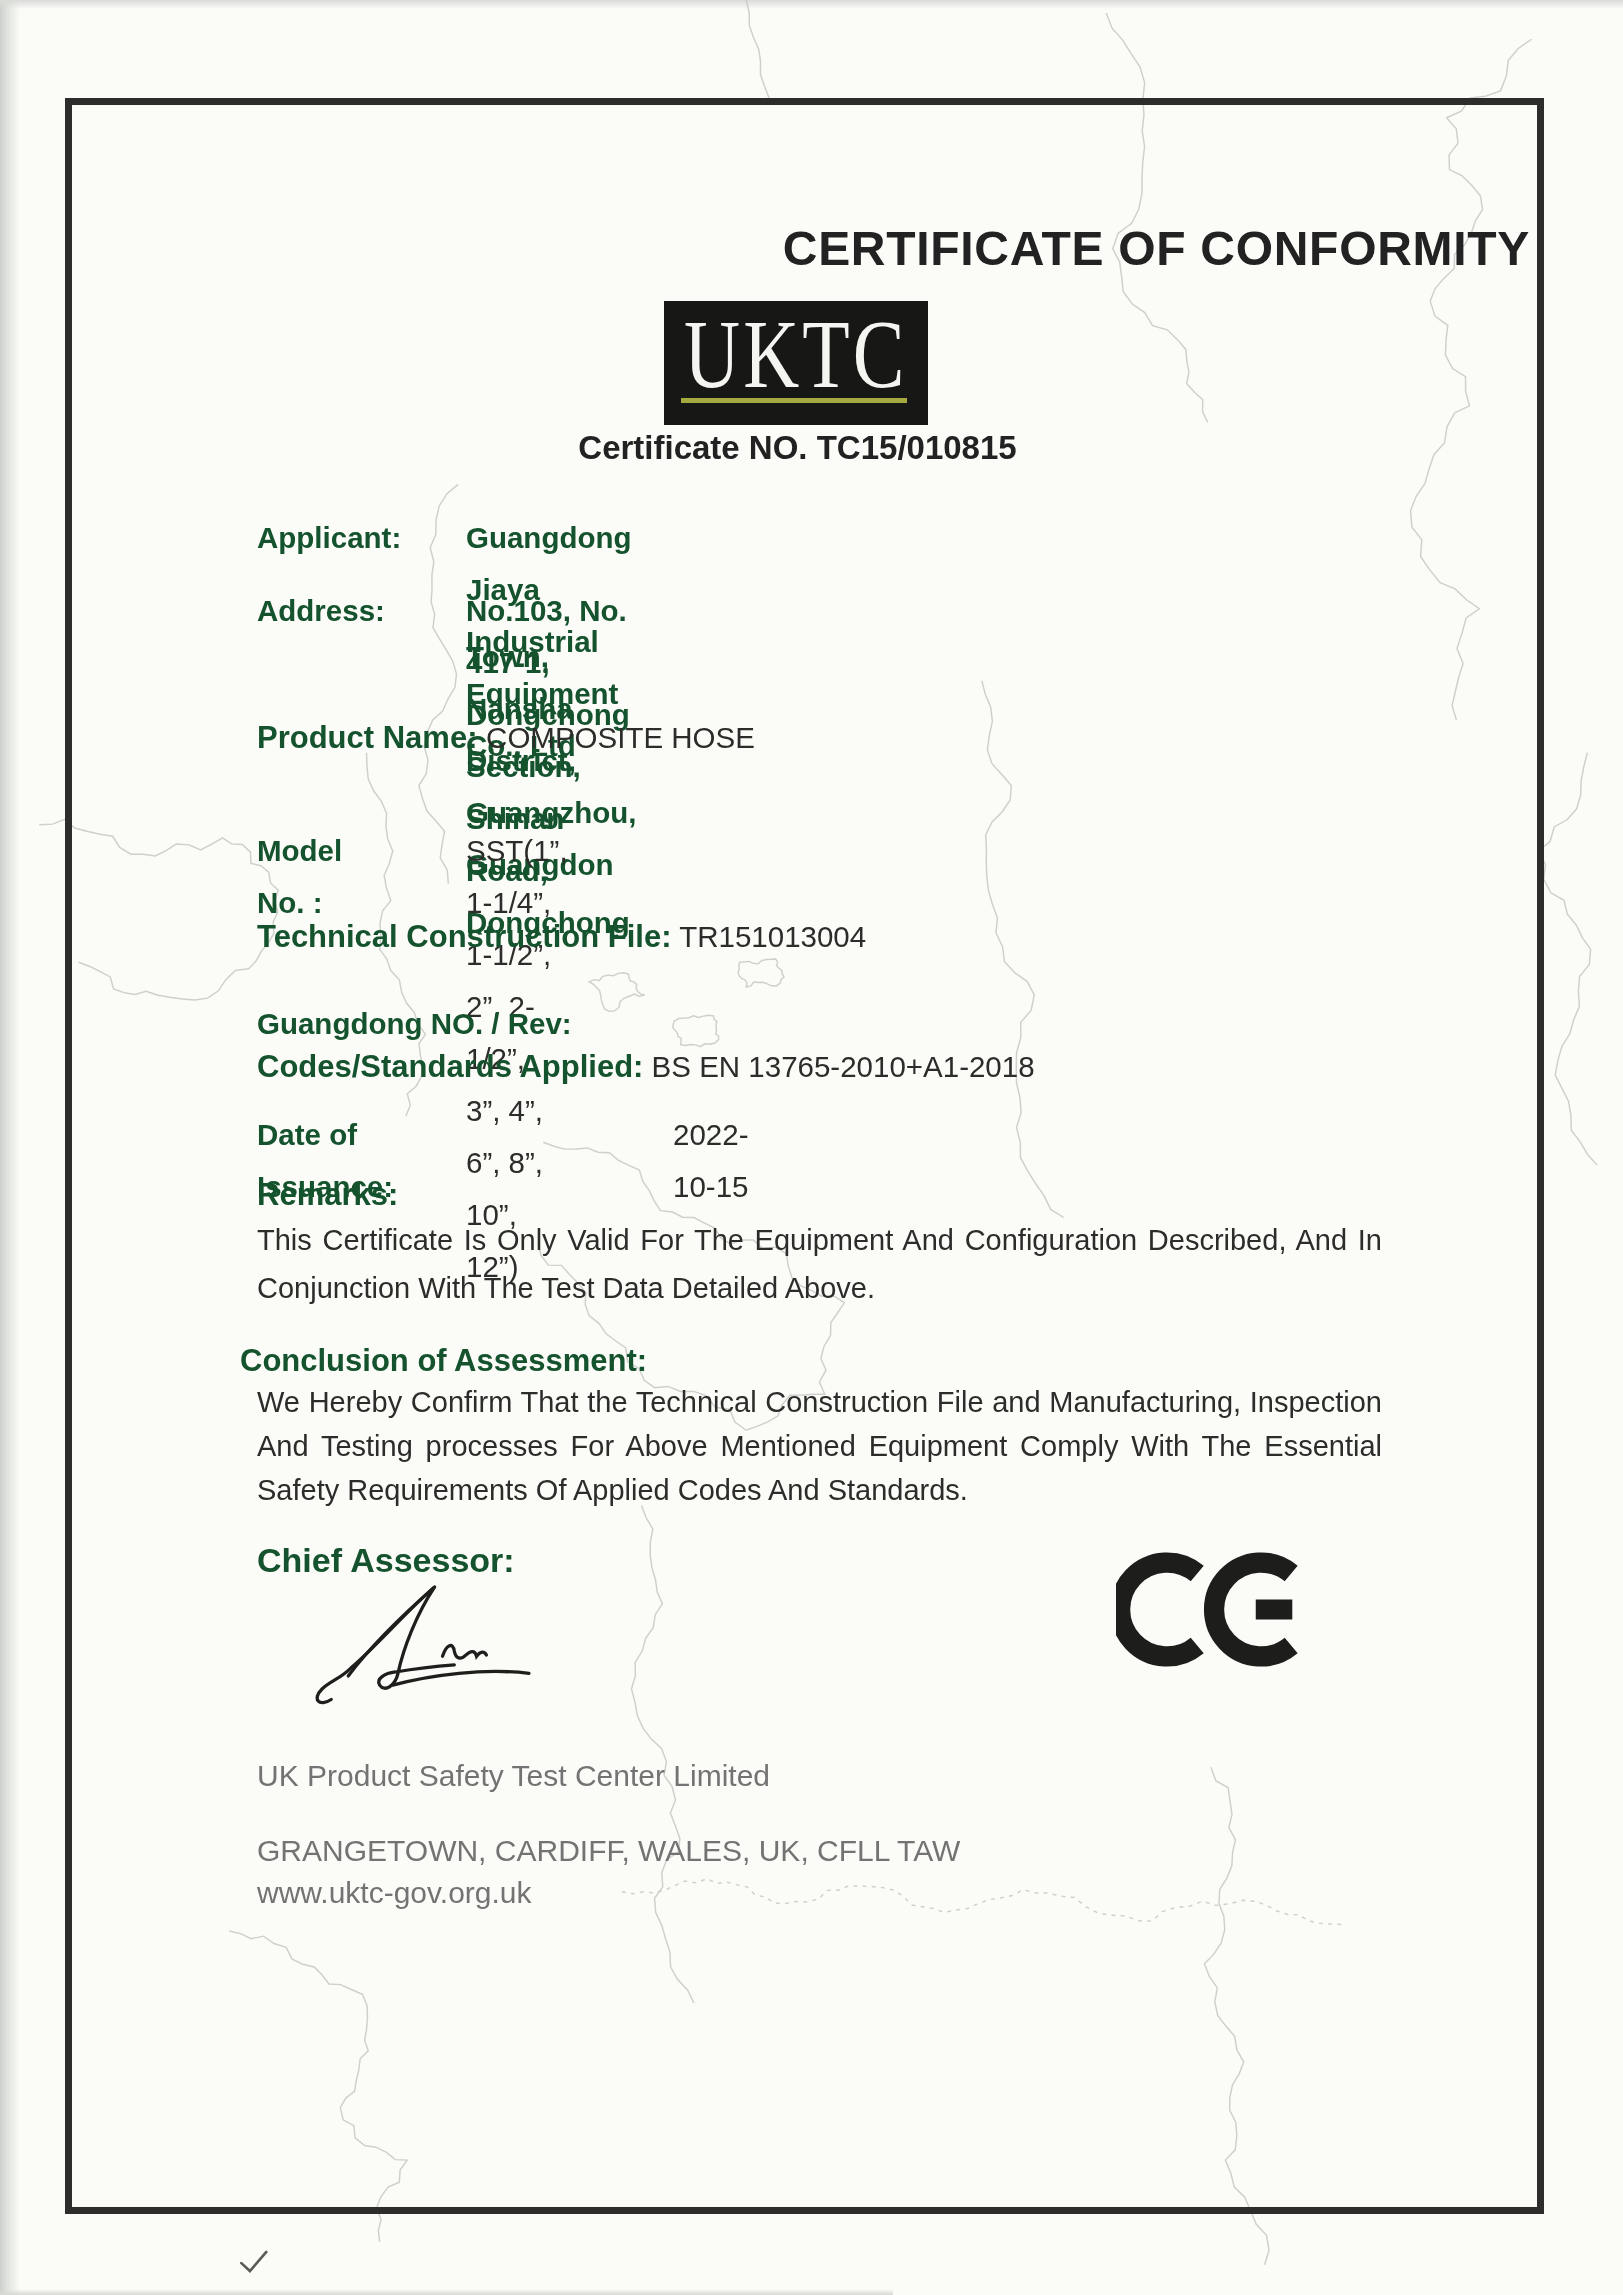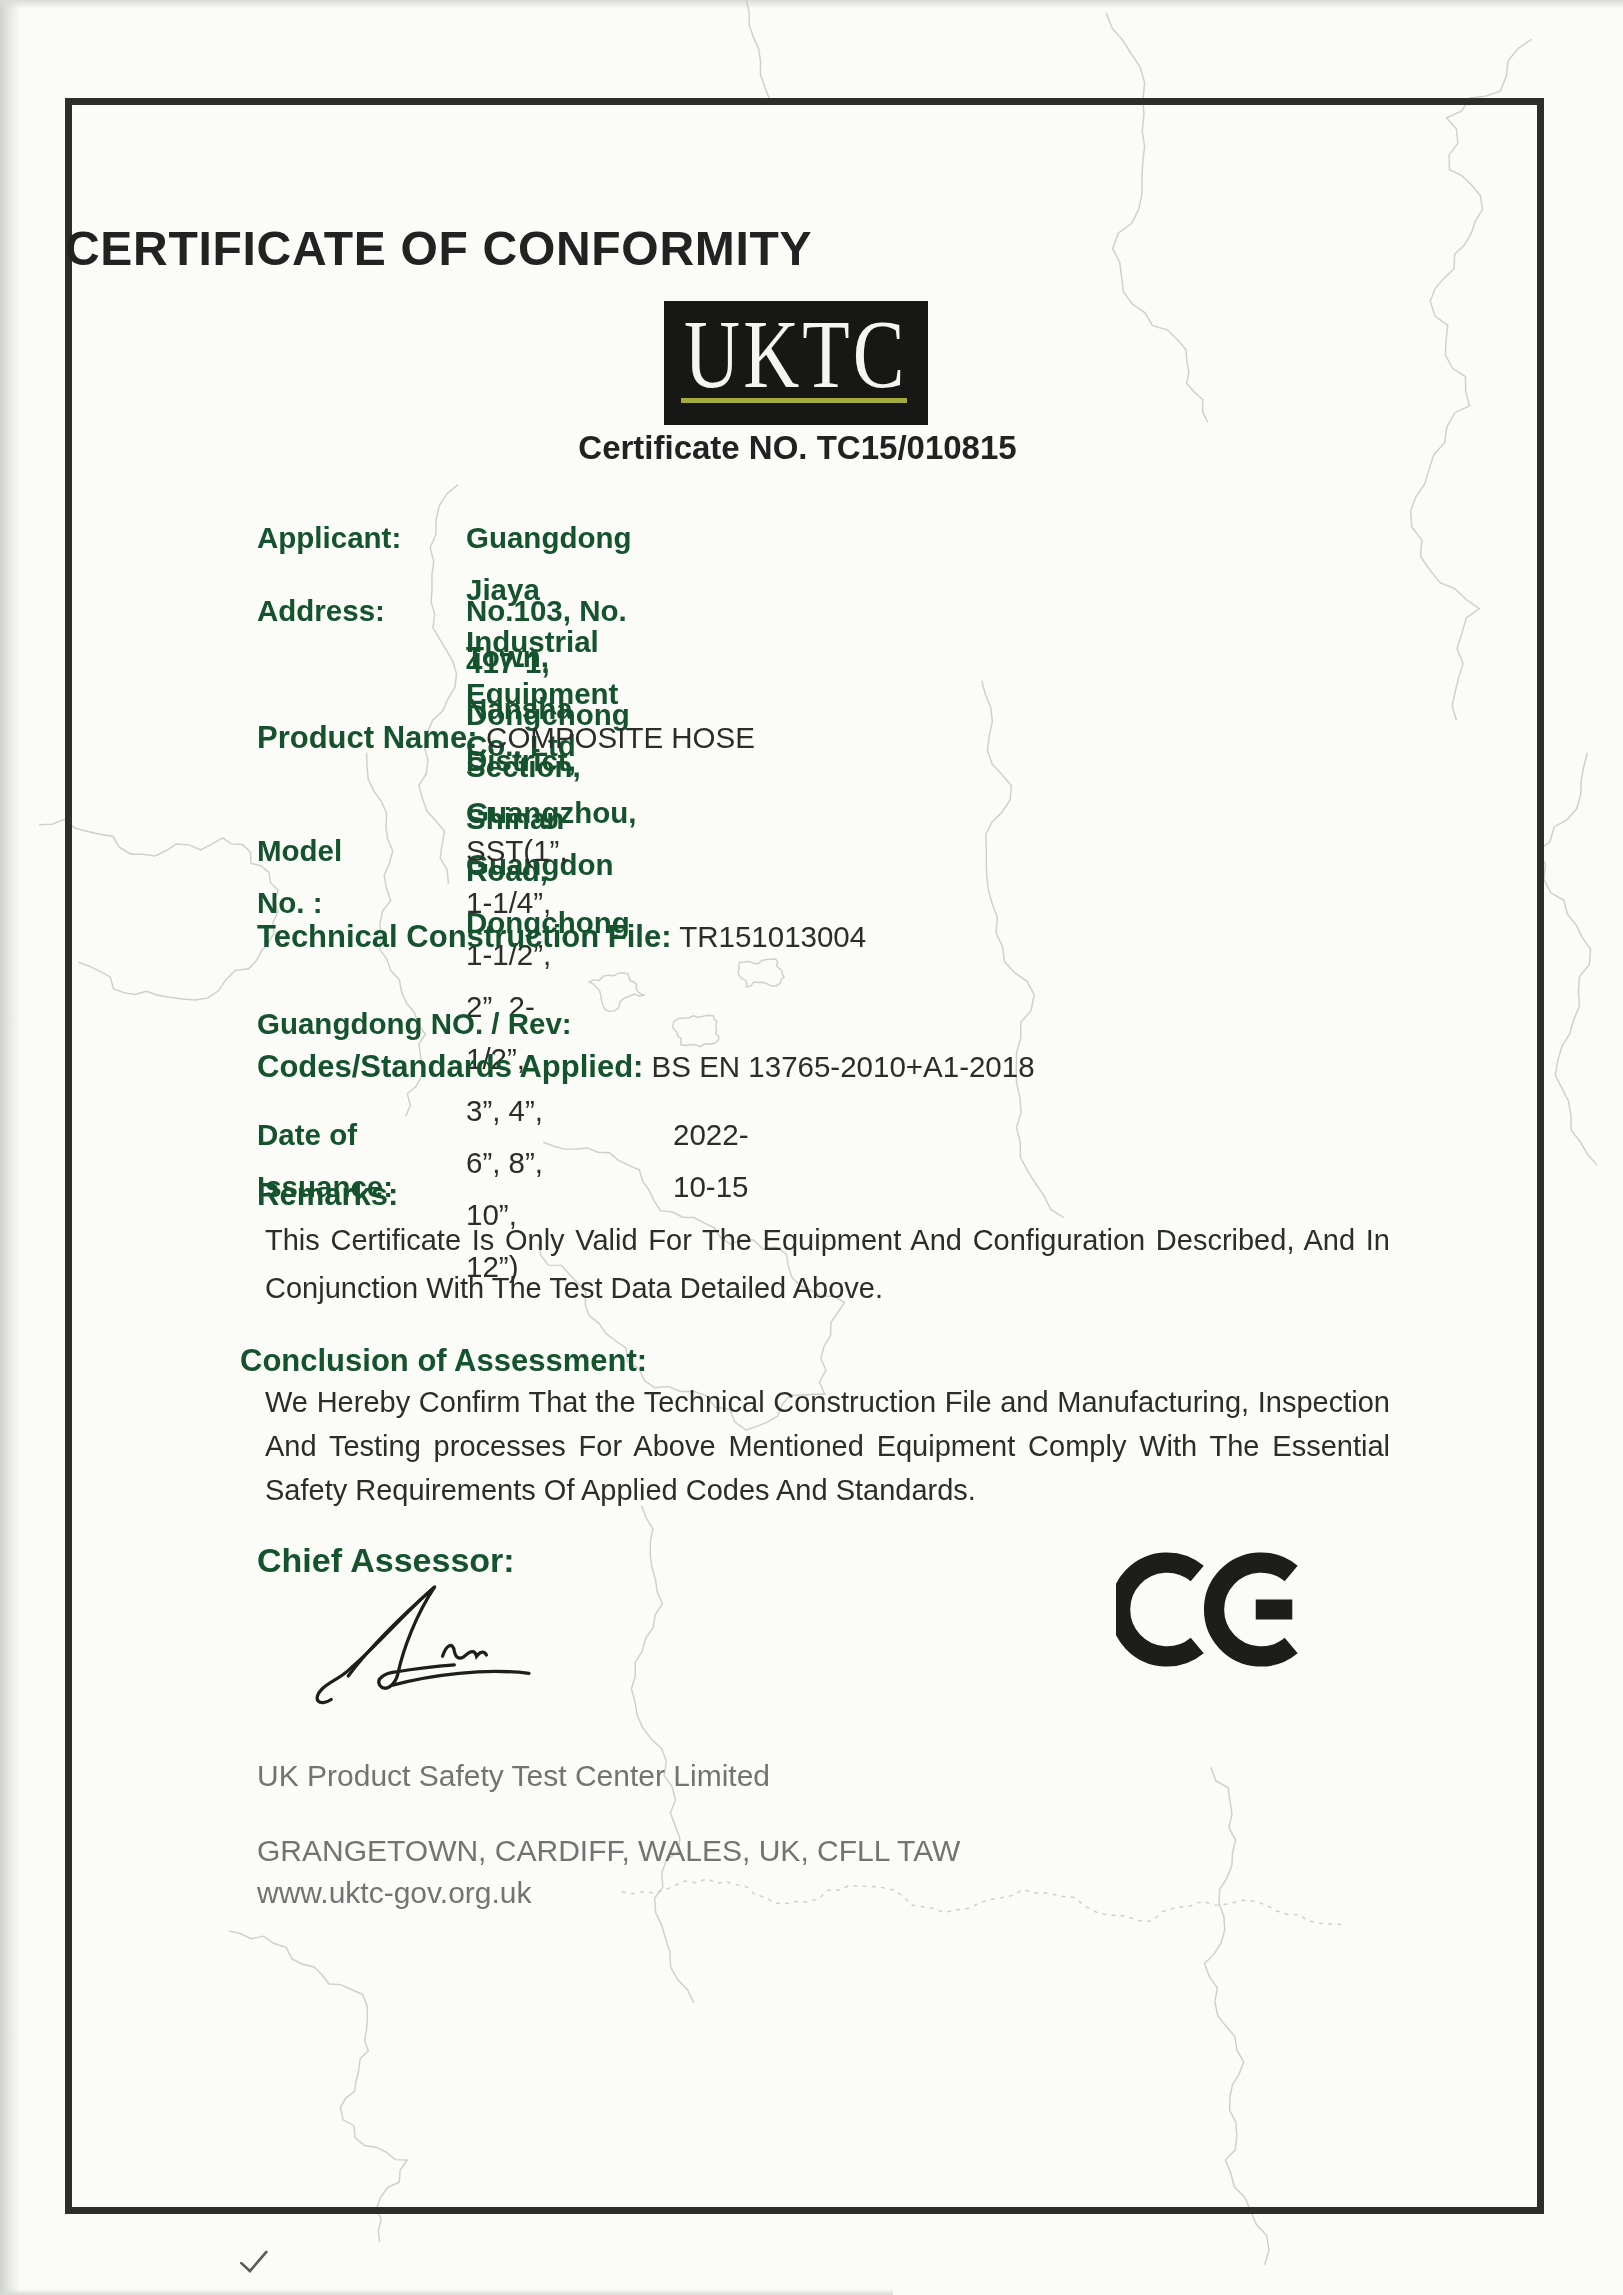--- a/index.html
+++ b/index.html
@@ -17,40 +17,40 @@
   .scan-edge-bottom{position:absolute;left:0;bottom:0;width:55%;height:6.5px;
     background:linear-gradient(to top,#d7d9d5,rgba(251,251,248,0));}
 
   .map-layer{position:absolute;inset:0;z-index:0;}
 
   .frame{position:absolute;left:65px;top:98px;width:1465px;height:2102px;
     border:7.9px solid #2d2d2b;z-index:1;}
 
   .content{position:absolute;inset:0;z-index:2;}
 
-  .title{position:absolute;left:65px;top:221px;width:1465px;text-align:left;
+  .title{position:absolute;left:65px;top:221px;width:1465px;text-align:right;
     font-size:48px;font-weight:700;letter-spacing:0.7px;color:#222;}
 
   .logo-box{position:absolute;left:664px;top:301px;width:264px;height:124px;
     background:#171715;display:flex;align-items:flex-start;justify-content:center;}
   .logo-text{font-family:"Liberation Serif",serif;font-size:97px;line-height:98px;
     color:#f4f4f1;letter-spacing:3.9px;transform:scaleX(.8);margin-top:5.2px;}
   .logo-rule{position:absolute;left:17px;right:21px;bottom:22px;height:4.6px;background:#a5aa3e;}
 
   .cert-no{position:absolute;left:65px;top:429px;width:1465px;text-align:center;
     font-size:33px;font-weight:700;color:#222;}
 
   .lbl{font-weight:700;color:#14532d;}
   .val{font-weight:400;color:#2c2c2a;}
   .row{position:absolute;font-size:29.5px;line-height:52px;}
   .abs-lbl{position:absolute;left:257px;}
   .abs-val{position:absolute;}
 
   .para{position:absolute;left:257px;width:1125px;font-size:29px;color:#2c2c2a;
-    text-align:justify;margin-left:8px;}
+    text-align:justify;}
 
   .footer-line{position:absolute;left:257px;font-size:30px;color:#737373;}
 
   .sig-svg,.ce-svg,.check-svg{position:absolute;}
 </style>
 </head>
 <body>
 
 <div class="scan-edge-left"></div>
 <div class="scan-edge-top"></div>

